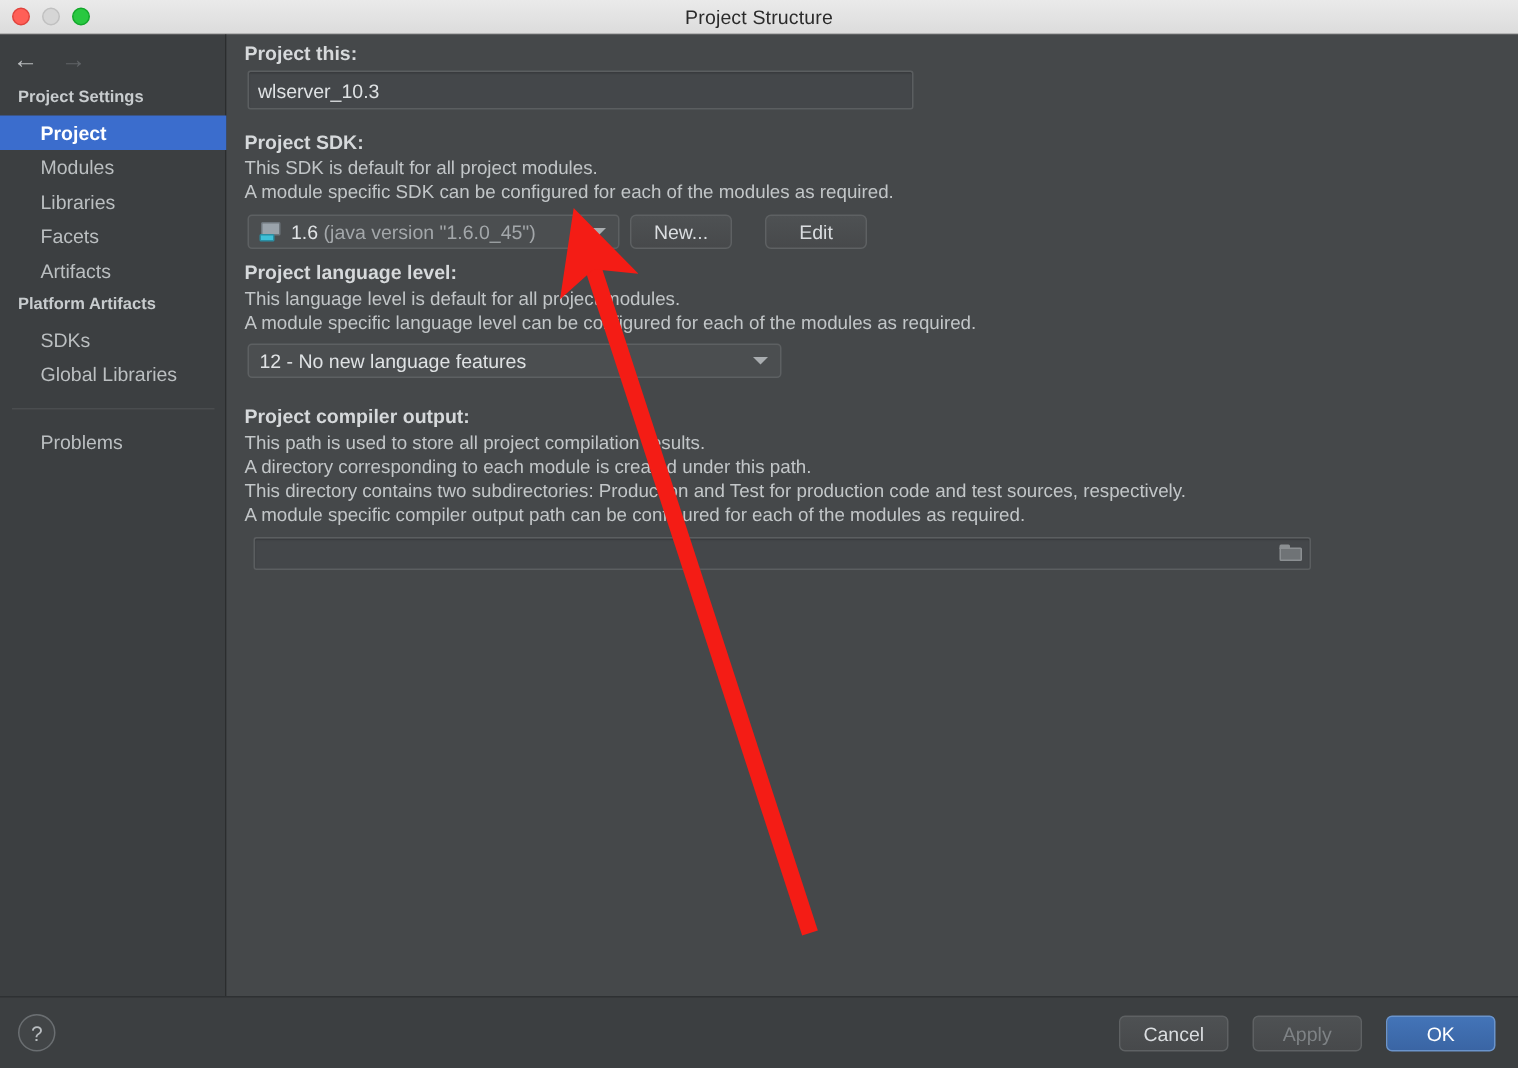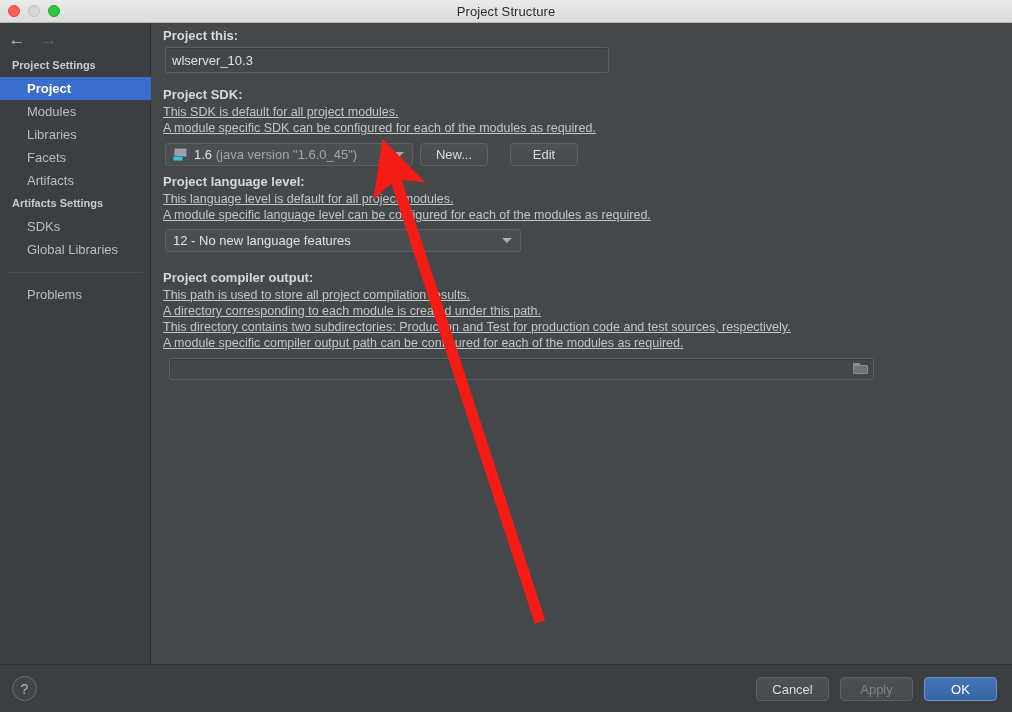--- a/index.html
+++ b/index.html
@@ -125,21 +125,20 @@
     font-size: 13px;
     font-weight: bold;
     color: #d6d9db;
     white-space: nowrap;
   }
   .section-desc {
     font-size: 12.5px;
     color: #c2c6c8;
     white-space: nowrap;
     line-height: 16px;
-    text-decoration: underline;
   }
 
   
   .textfield {
     background: #44474a;
     border: 1px solid #5b5e60;
     border-radius: 2px;
     height: 22px;
     font-size: 13px;
     color: #dfe2e4;
@@ -264,21 +263,21 @@
     color: #b9bdc0;
     font-size: 14px;
     display: flex;
     align-items: center;
     justify-content: center;
   }
   .btnrow {
     position: absolute;
     right: 15px; top: 677px;
     display: flex;
-    gap: 11px;
+    gap: 16px;
     align-items: center;
   }
   .btnrow .btn { min-width: 73px; height: 24px; }
 
   
   .annotation {
     position: absolute;
     left: 0; top: 0;
     width: 1012px; height: 712px;
     pointer-events: none;
@@ -308,21 +307,21 @@
     <div class="nav-list">
 
       <div class="nav-group">Project Settings</div>
 
       <div class="nav-item selected" style="background: rgb(59, 109, 205);">Project</div>
       <div class="nav-item">Modules</div>
       <div class="nav-item">Libraries</div>
       <div class="nav-item">Facets</div>
       <div class="nav-item">Artifacts</div>
 
-      <div class="nav-group">Artifacts Settings</div>
+      <div class="nav-group">Platform Artifacts</div>
 
       <div class="nav-item">SDKs</div>
       <div class="nav-item">Global Libraries</div>
 
       <div class="nav-sep"></div>
 
       <div class="nav-item">Problems</div>
     </div>
   </div>
 

